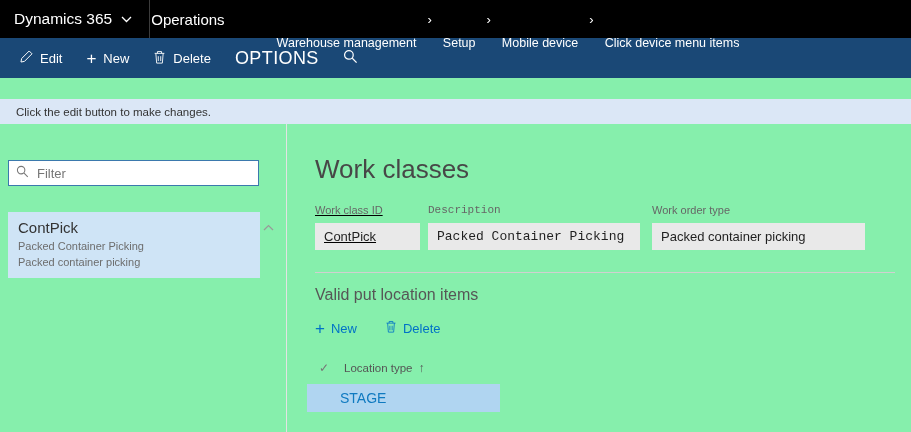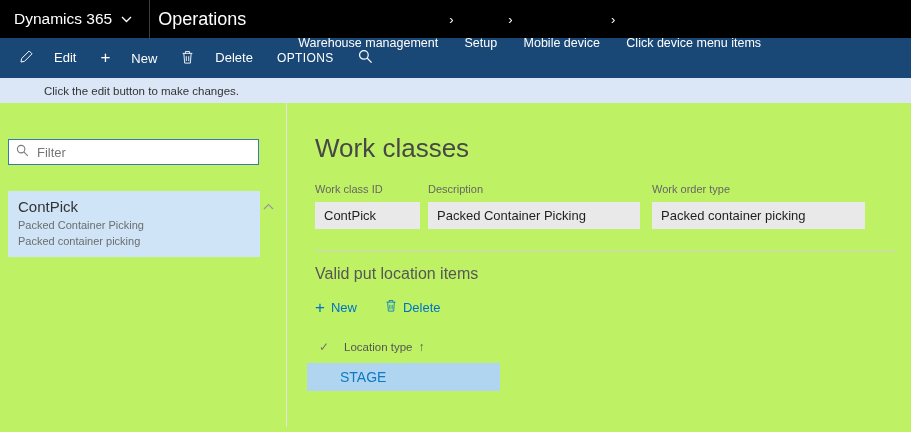--- a/index.html
+++ b/index.html
@@ -1,53 +1,53 @@
 <!DOCTYPE html>
 <html><head>
 <meta charset="utf-8">
 <style>
   * { box-sizing: border-box; }
   body { margin: 0; background: #555; }
   .screen {
     position: relative;
     width: 911px; height: 432px;
-    background: #bef264;
+    background: #86efac;
     font-family: "Liberation Sans", sans-serif;
     overflow: hidden;
   }
 
   
   .topbar {
     height: 38px; background: #000; color: #fff;
     display: flex; align-items: center;
   }
   .brand { margin-left: 14px; font-size: 15.5px; display: flex; align-items: center; gap: 9px; cursor: pointer; }
   .chev-down svg { display: block; }
   .topbar-divider { width: 1px; height: 38px; background: #3c3c3c; margin-left: 17px; }
-  .app-name { margin-left: 8px; font-size: 18px; }
+  .app-name { margin-left: 1px; font-size: 15px; }
   .breadcrumb { margin-left: 52px; font-size: 12.5px; display: flex; align-items: center; }
   .crumb { cursor: pointer; white-space: nowrap; margin-top: 48px; }
   .crumb-sep { margin: 0 11px; font-size: 13px; color: #fff; }
 
   
   .actionbar {
     height: 40px; background: #1a4876; color: #fff;
     display: flex; align-items: center; font-size: 13px;
   }
-  .action { display: flex; gap: 21px; margin-left: 14px; padding: 4px 6px; cursor: pointer; white-space: nowrap; }
+  .action { display: flex; align-items: center; gap: 7px; margin-left: 14px; padding: 4px 6px; cursor: pointer; white-space: nowrap; }
   .action + .action { margin-left: 12px; }
   .action .plus-glyph { font-size: 17px; font-weight: 300; line-height: 13px; }
-  .action-options { font-size: 12px; letter-spacing: 0.4px; margin-left: 18px; }
+  .action-options { font-size: 18px; letter-spacing: 0.4px; margin-left: 18px; }
   .action-search { margin-left: 26px; }
 
   
   .messagebar {
-    height: 25px; margin-top: 0; background: #dbe7f6;
+    height: 25px; margin-top: 21px; background: #dbe7f6;
     display: flex; align-items: center;
-    padding-left: 44px; font-size: 11.5px; color: #333;
+    padding-left: 16px; font-size: 11.5px; color: #333;
   }
 
   
   .content { display: flex; height: 324px; }
   .left-panel { width: 287px; position: relative; border-right: 1px solid #e3e3e3; }
 
   .filterbox {
     margin: 36px 0 0 8px; width: 251px; height: 26px;
     border: 1px solid #3b79ad; background: #fff;
     display: flex; align-items: center; padding-left: 7px;
@@ -71,22 +71,22 @@
   .main { flex: 1; padding: 30px 16px 0 28px; }
   .page-title { font-size: 26px; font-weight: 300; color: #474747; }
 
   .fields { display: flex; margin-top: 19px; }
   .field-label { font-size: 11px; color: #666; margin-bottom: 7px; }
   .field-value {
     background: #e9e9e9; height: 27px; padding: 6px 9px;
     font-size: 13px; color: #1f1f1f; line-height: 15px;
     white-space: nowrap; overflow: hidden;
   }
-  .field-1 { margin-right: 8px; }  .field-1 .field-value { width: 105px; }
-  .field-2 { margin-right: 12px; } .field-2 .field-value { width: 212px; }
+  .field-1 { margin-right: 8px; text-decoration: underline; }  .field-1 .field-value { width: 105px; }
+  .field-2 { margin-right: 12px; font-family: Liberation Mono, monospace; } .field-2 .field-value { width: 212px; }
   .field-3 .field-value { width: 213px; }
 
   .section-divider { border-top: 1px solid #d0d0d0; margin-top: 22px; }
   .section-title { margin-top: 13px; font-size: 16px; color: #565656; }
 
   .section-toolbar { display: flex; align-items: center; margin-top: 16px; font-size: 13px; color: #0072c6; }
   .tool { display: flex; align-items: center; gap: 6px; cursor: pointer; }
   .tool + .tool { margin-left: 28px; }
   .tool .plus-glyph { font-size: 17px; font-weight: 300; line-height: 13px; }
 

